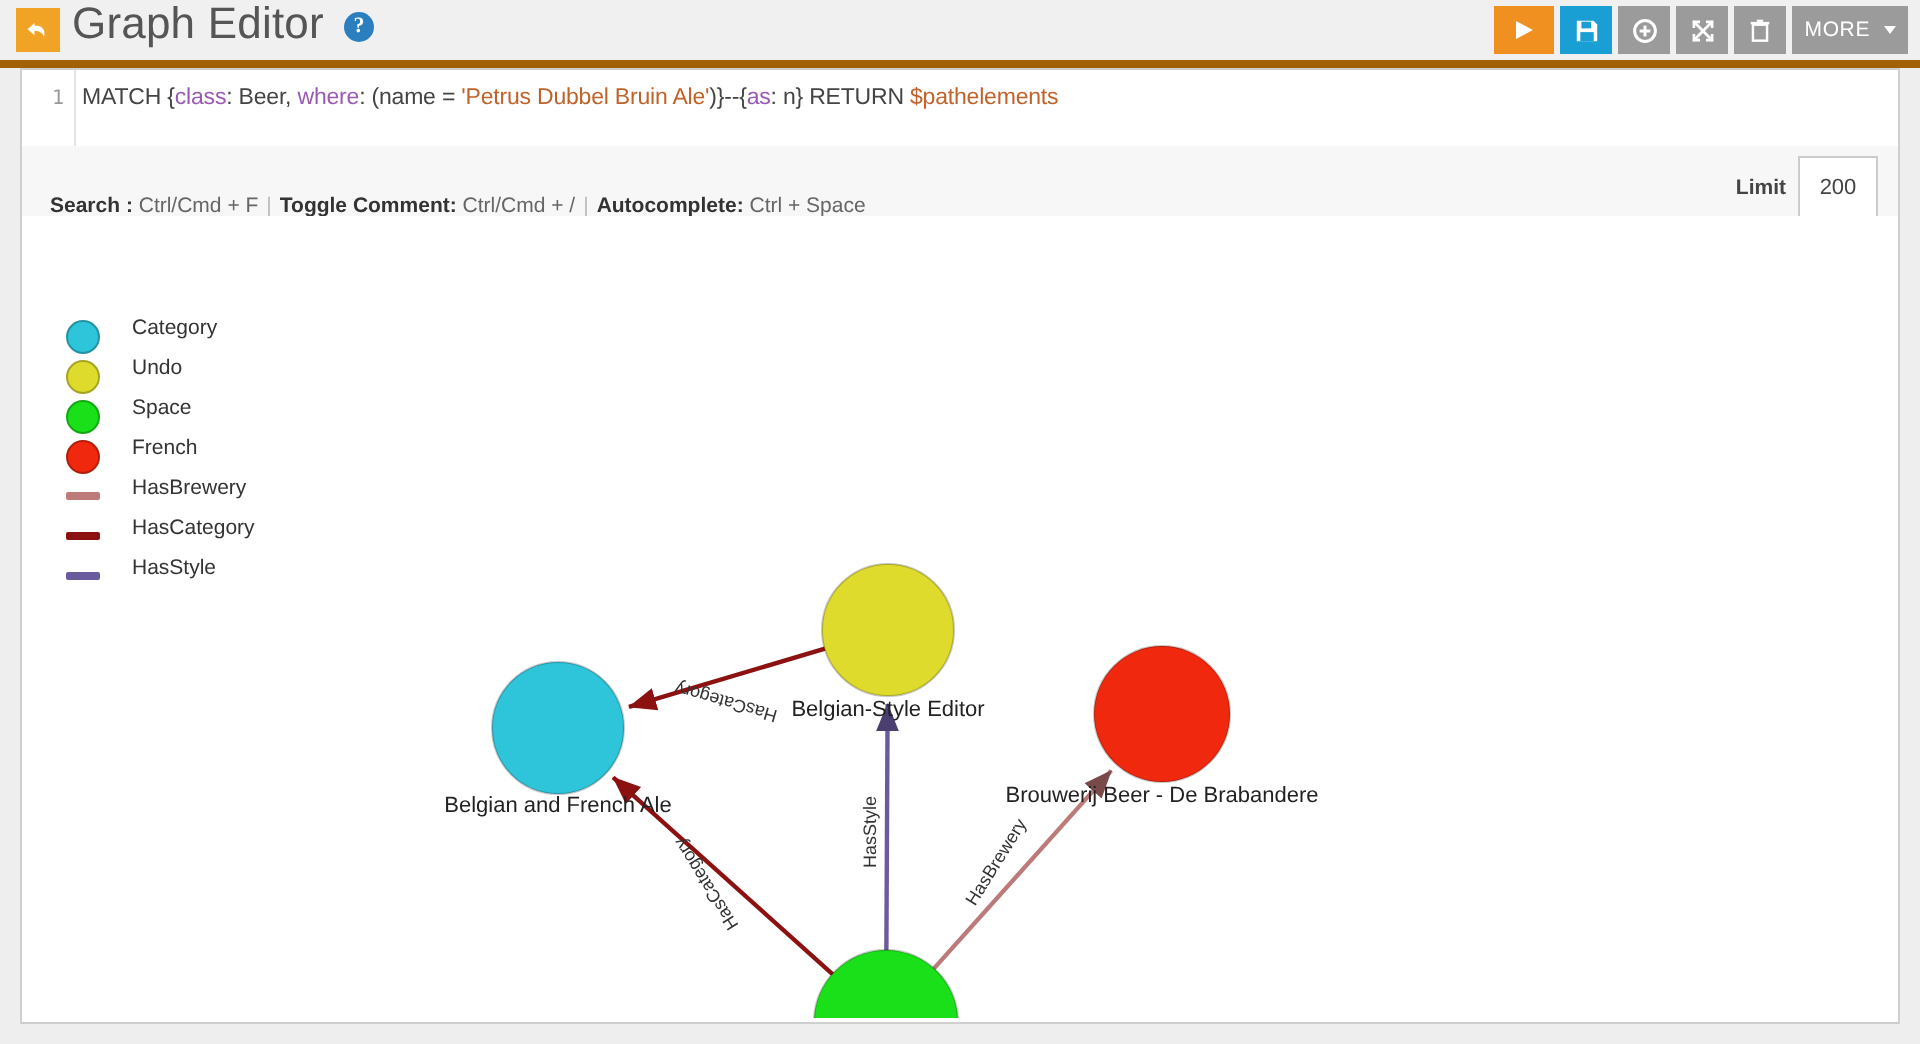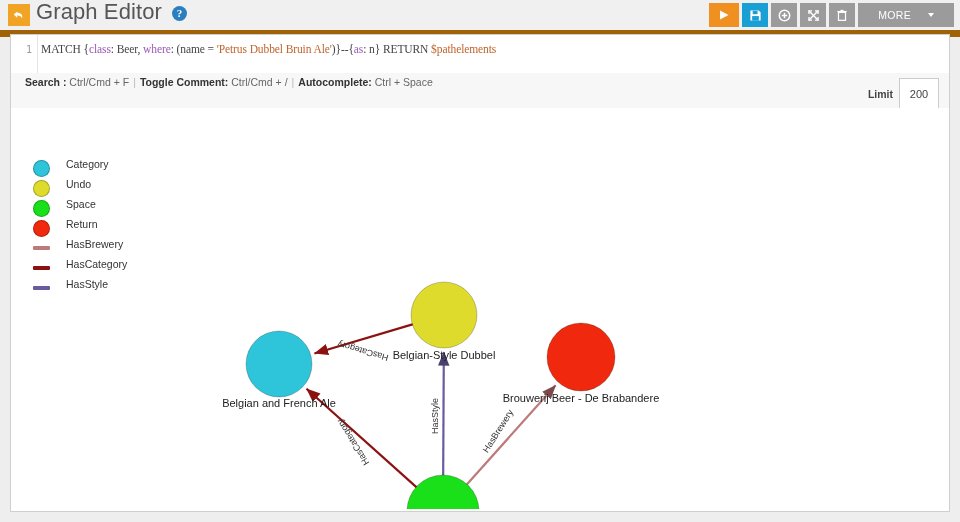--- a/index.html
+++ b/index.html
@@ -8,21 +8,21 @@
     background: #eeeeee;
     font-family: "Liberation Sans", sans-serif;
     overflow: hidden;
   }
   #app { position: relative; width: 960px; height: 522px; }
 
   
   .header {
     position: absolute; top: 0; left: 0; width: 960px; height: 30px;
     background: #f0f0f0;
-    border-bottom: 7px solid #a16207;
+    border-bottom: 4px solid #a16207;
   }
   .undo-btn {
     position: absolute; left: 8px; top: 4px;
     width: 22px; height: 22px; background: #f0a325;
     display: flex; align-items: center; justify-content: center;
     cursor: pointer;
   }
   .undo-btn svg { display: block; }
   .page-title {
     position: absolute; left: 36px; top: -1px;
@@ -40,22 +40,22 @@
 
   .toolbar { position: absolute; right: 6px; top: 3px; display: flex; gap: 3px; }
   .tbtn {
     width: 26px; height: 24px; background: #9b9b9b;
     display: flex; align-items: center; justify-content: center;
     cursor: pointer; border: none;
   }
   .tbtn.run { background: #ef9021; width: 30px; }
   .tbtn.save { background: #1a9fd4; }
   .tbtn.more {
-    background: #9b9b9b; width: auto; padding: 0 20px; color: #fff;
-    font-size: 10.5px; letter-spacing: 0.3px; gap: 17px;
+    background: #9b9b9b; width: auto; padding: 0 6px; color: #fff;
+    font-size: 10.5px; letter-spacing: 0.3px; gap: 7px;
   }
   .caret-down {
     width: 0; height: 0; border-left: 3.5px solid transparent;
     border-right: 3.5px solid transparent; border-top: 4px solid #fff;
     display: inline-block;
   }
 
   
   .panel {
     position: absolute; left: 10px; top: 34px;
@@ -70,38 +70,38 @@
   }
   .gutter {
     position: absolute; left: 0; top: 0; width: 27px; height: 38px;
     border-right: 1px solid #e4e4e4; background: #fff;
     color: #9a9a9a; font-size: 10px; text-align: right;
     padding-top: 9px; box-sizing: border-box; padding-right: 5px;
     font-family: "DejaVu Sans Mono", monospace;
   }
   .code {
     position: absolute; left: 30px; top: 8px;
-    font-family: Liberation Serif, serif;
+    font-family: Liberation Sans, sans-serif;
     font-size: 11.5px; white-space: pre; color: #333;
     letter-spacing: -0.1px;
   }
   .k-key { color: #9b59b6; }
   .k-str { color: #c0632a; }
   .k-plain { color: #444; }
   .k-var { color: #c0632a; }
 
   
   .shortcuts {
     position: absolute; left: 0; top: 38px; width: 100%; height: 35px;
     background: #f7f7f7; border-bottom: 1px solid #ddd;
     font-size: 10.5px; color: #666;
   }
   .sc-line { position: absolute; left: 14px; white-space: nowrap; }
   .sc-line.l1 { top: 6px; }
-  .sc-line.l2 { top: 3px; }
+  .sc-line.l2 { top: 24px; }
   .sc-b { color: #333; font-weight: bold; }
   .sc-sep { color: #bbb; margin: 0 4px; }
 
   .limit-wrap {
     position: absolute; right: 10px; top: 5px;
     display: flex; align-items: center; gap: 6px;
   }
   .limit-label { font-size: 10.5px; color: #444; font-weight: bold; }
   .limit-input {
     width: 40px; height: 32px; border: 1px solid #ccc; background: #fff;
@@ -233,21 +233,21 @@
           <div class="legend-row">
             <div class="legend-swatch-wrap">
               <div class="legend-dot" style="background: rgb(25, 224, 25);"></div>
             </div>
             <span class="legend-label">Space</span>
           </div>
           <div class="legend-row">
             <div class="legend-swatch-wrap">
               <div class="legend-dot" style="background: rgb(240, 40, 13);"></div>
             </div>
-            <span class="legend-label">Return</span>
+            <span class="legend-label">French</span>
           </div>
           <div class="legend-row">
             <div class="legend-swatch-wrap">
               <div class="legend-line" style="background: rgb(188, 122, 122);"></div>
             </div>
             <span class="legend-label">HasBrewery</span>
           </div>
           <div class="legend-row">
             <div class="legend-swatch-wrap">
               <div class="legend-line" style="background: rgb(140, 18, 18);"></div>
@@ -280,21 +280,21 @@
             <line x1="455.3576035298292" y1="376.9342685246834" x2="544.6403161676141" y2="277.29993703034376" stroke="#bc7a7a" stroke-width="2.2" marker-end="url(#ah-rose)"></line>
           </g>
         <g id="nodes-layer">
             <circle cx="433" cy="207" r="33" fill="#dedb2c" stroke="rgba(0,0,0,0.22)" stroke-width="1"></circle>
             <circle cx="268" cy="256" r="33" fill="#2ec4da" stroke="rgba(0,0,0,0.22)" stroke-width="1"></circle>
             <circle cx="570" cy="249" r="34" fill="#f0280d" stroke="rgba(0,0,0,0.22)" stroke-width="1"></circle>
             <circle cx="432" cy="403" r="36" fill="#19e019" stroke="rgba(0,0,0,0.22)" stroke-width="1"></circle>
           </g>
       </svg>
       <div id="node-labels">
-          <div class="node-label" style="left: 433px; top: 241px;">Belgian-Style Dubbel</div>
+          <div class="node-label" style="left: 433px; top: 241px;">Belgian-Style Editor</div>
           <div class="node-label" style="left: 268px; top: 289px;">Belgian and French Ale</div>
           <div class="node-label" style="left: 570px; top: 284px;">Brouwerij Beer - De Brabandere</div>
         </div>
       <div id="edge-labels">
           <div class="edge-label" style="left: 352px; top: 243px; transform: translate(-50%, -50%) rotate(196deg);">HasCategory</div>
           <div class="edge-label" style="left: 342px; top: 334px; transform: translate(-50%, -50%) rotate(238deg);">HasCategory</div>
           <div class="edge-label" style="left: 424px; top: 308px; transform: translate(-50%, -50%) rotate(270deg);">HasStyle</div>
           <div class="edge-label" style="left: 487px; top: 323px; transform: translate(-50%, -50%) rotate(302deg);">HasBrewery</div>
         </div>
     </div>

